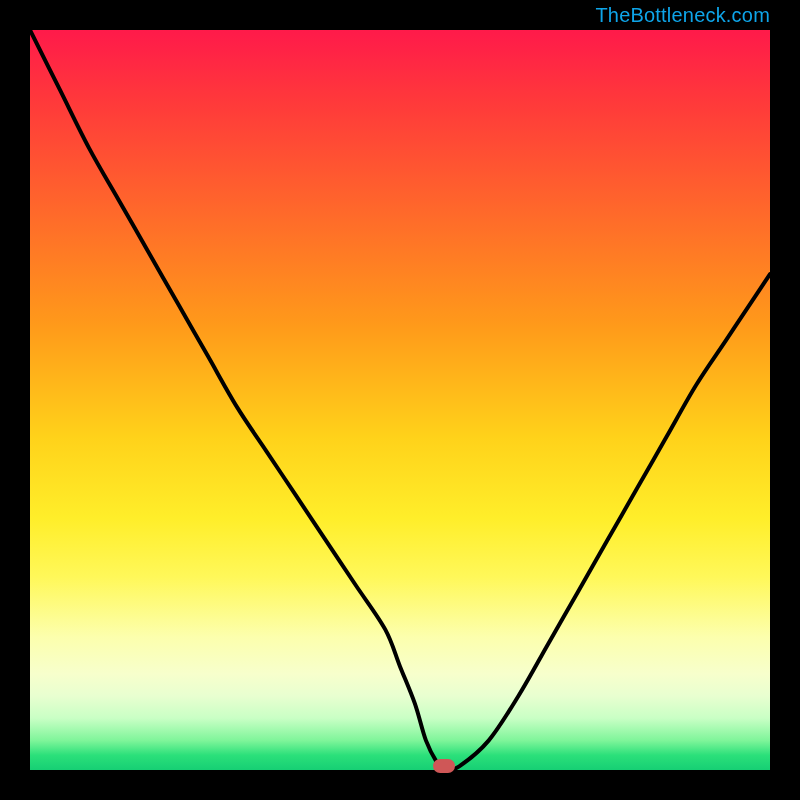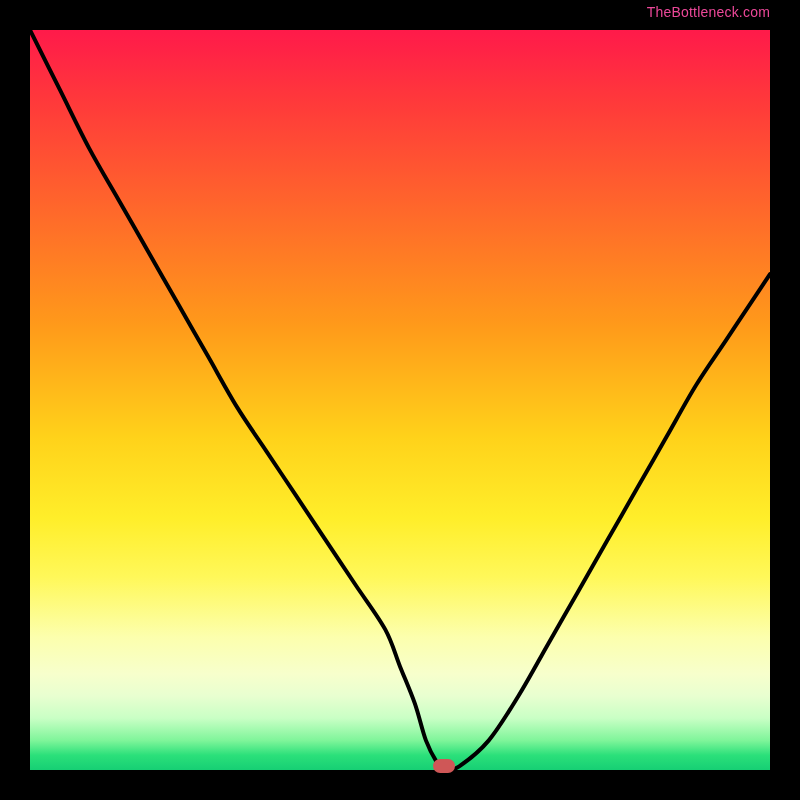--- a/index.html
+++ b/index.html
@@ -40,22 +40,22 @@
       #c9ffc5 93%,
       #7ff59a 96%,
       #2be07a 98%,
       #16cf74 100%
     );
   }
   .watermark {
     position: absolute;
     top: 4px;
     right: 30px;
-    color: #ec4899;
-    font-size: 14px;
+    color: #0ea5e9;
+    font-size: 20px;
     letter-spacing: 0.2px;
     font-weight: 400;
   }
   .curve-svg {
     position: absolute;
     left: 0;
     top: 0;
     width: 740px;
     height: 740px;
   }

